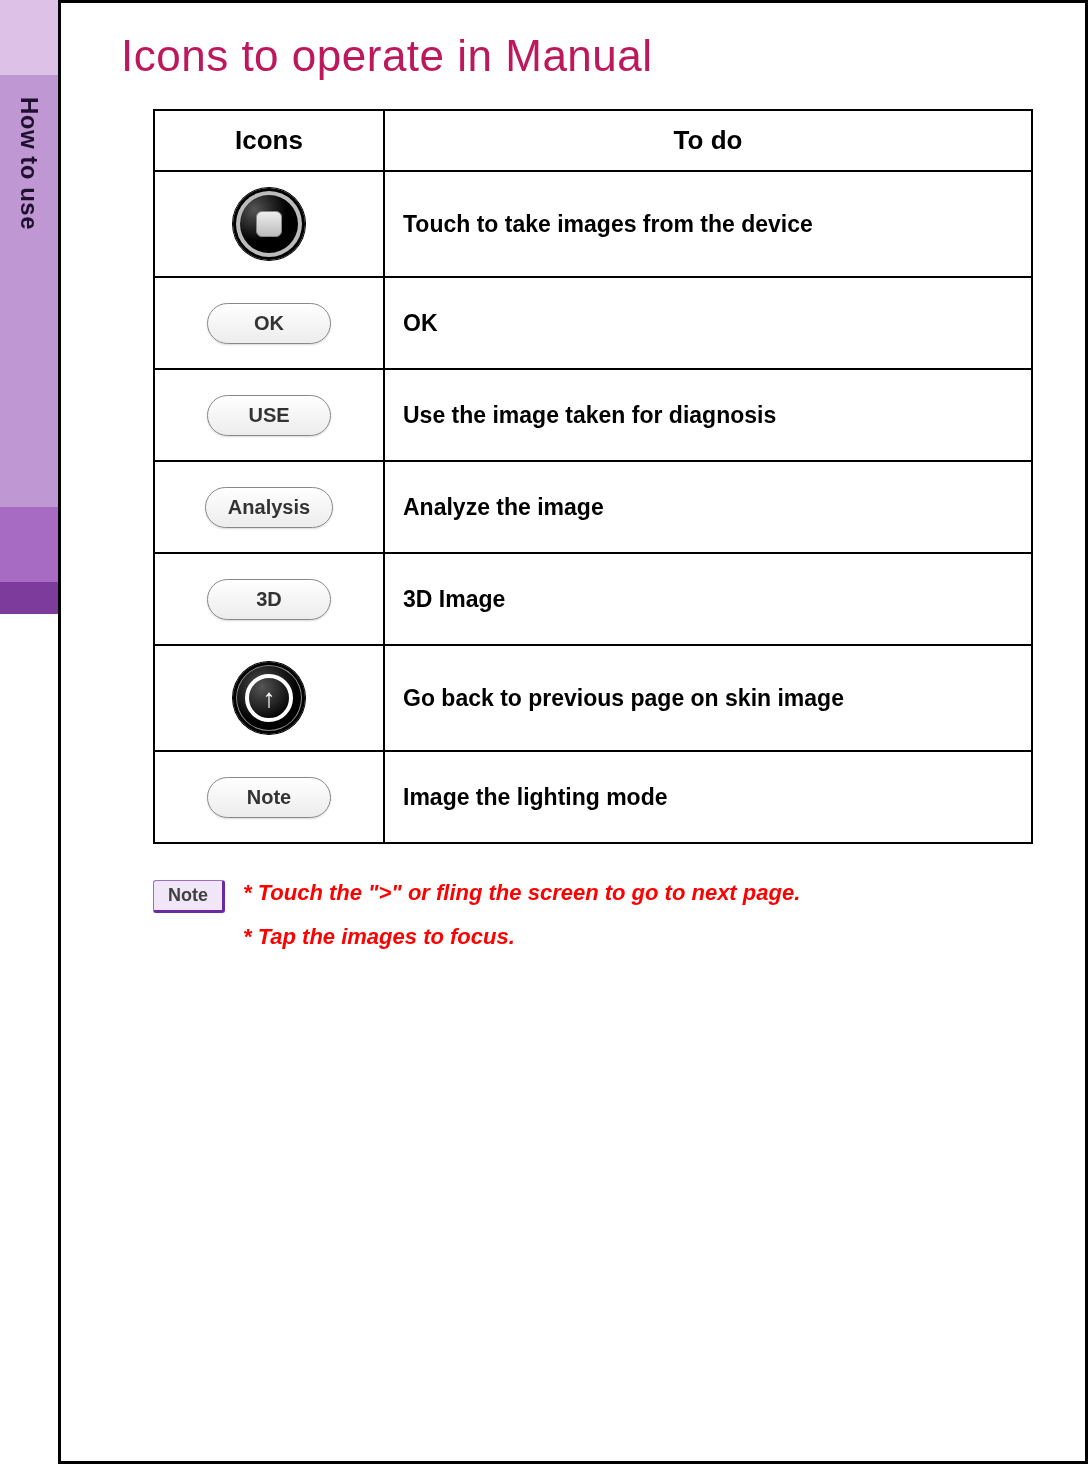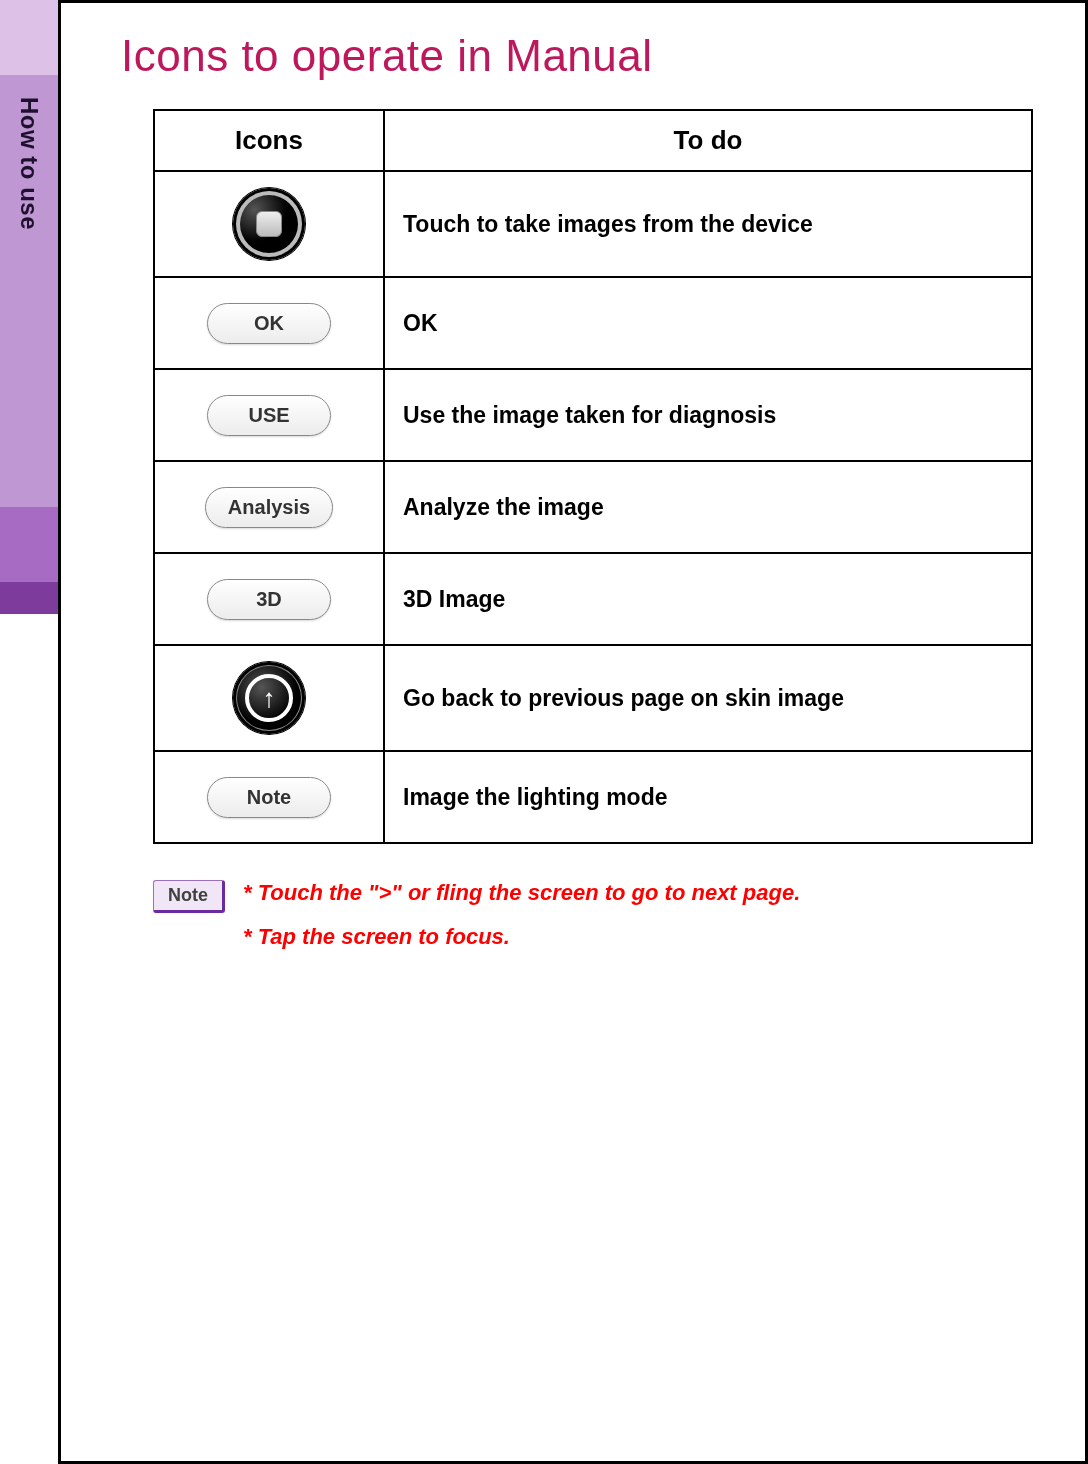--- a/index.html
+++ b/index.html
@@ -210,18 +210,18 @@
           <td class="col-icon"><span class="pill">Note</span></td>
           <td>Image the lighting mode</td>
         </tr>
       </tbody>
     </table>
 
     <div class="note-row">
       <span class="note-badge">Note</span>
       <div class="notes">
         <p>* Touch the "&gt;" or fling the screen to go to next page.</p>
-        <p>* Tap the screen to focus.</p>
+        <p>* Tap the images to focus.</p>
       </div>
     </div>
 
   </div>
 </div>
 
 </body></html>

